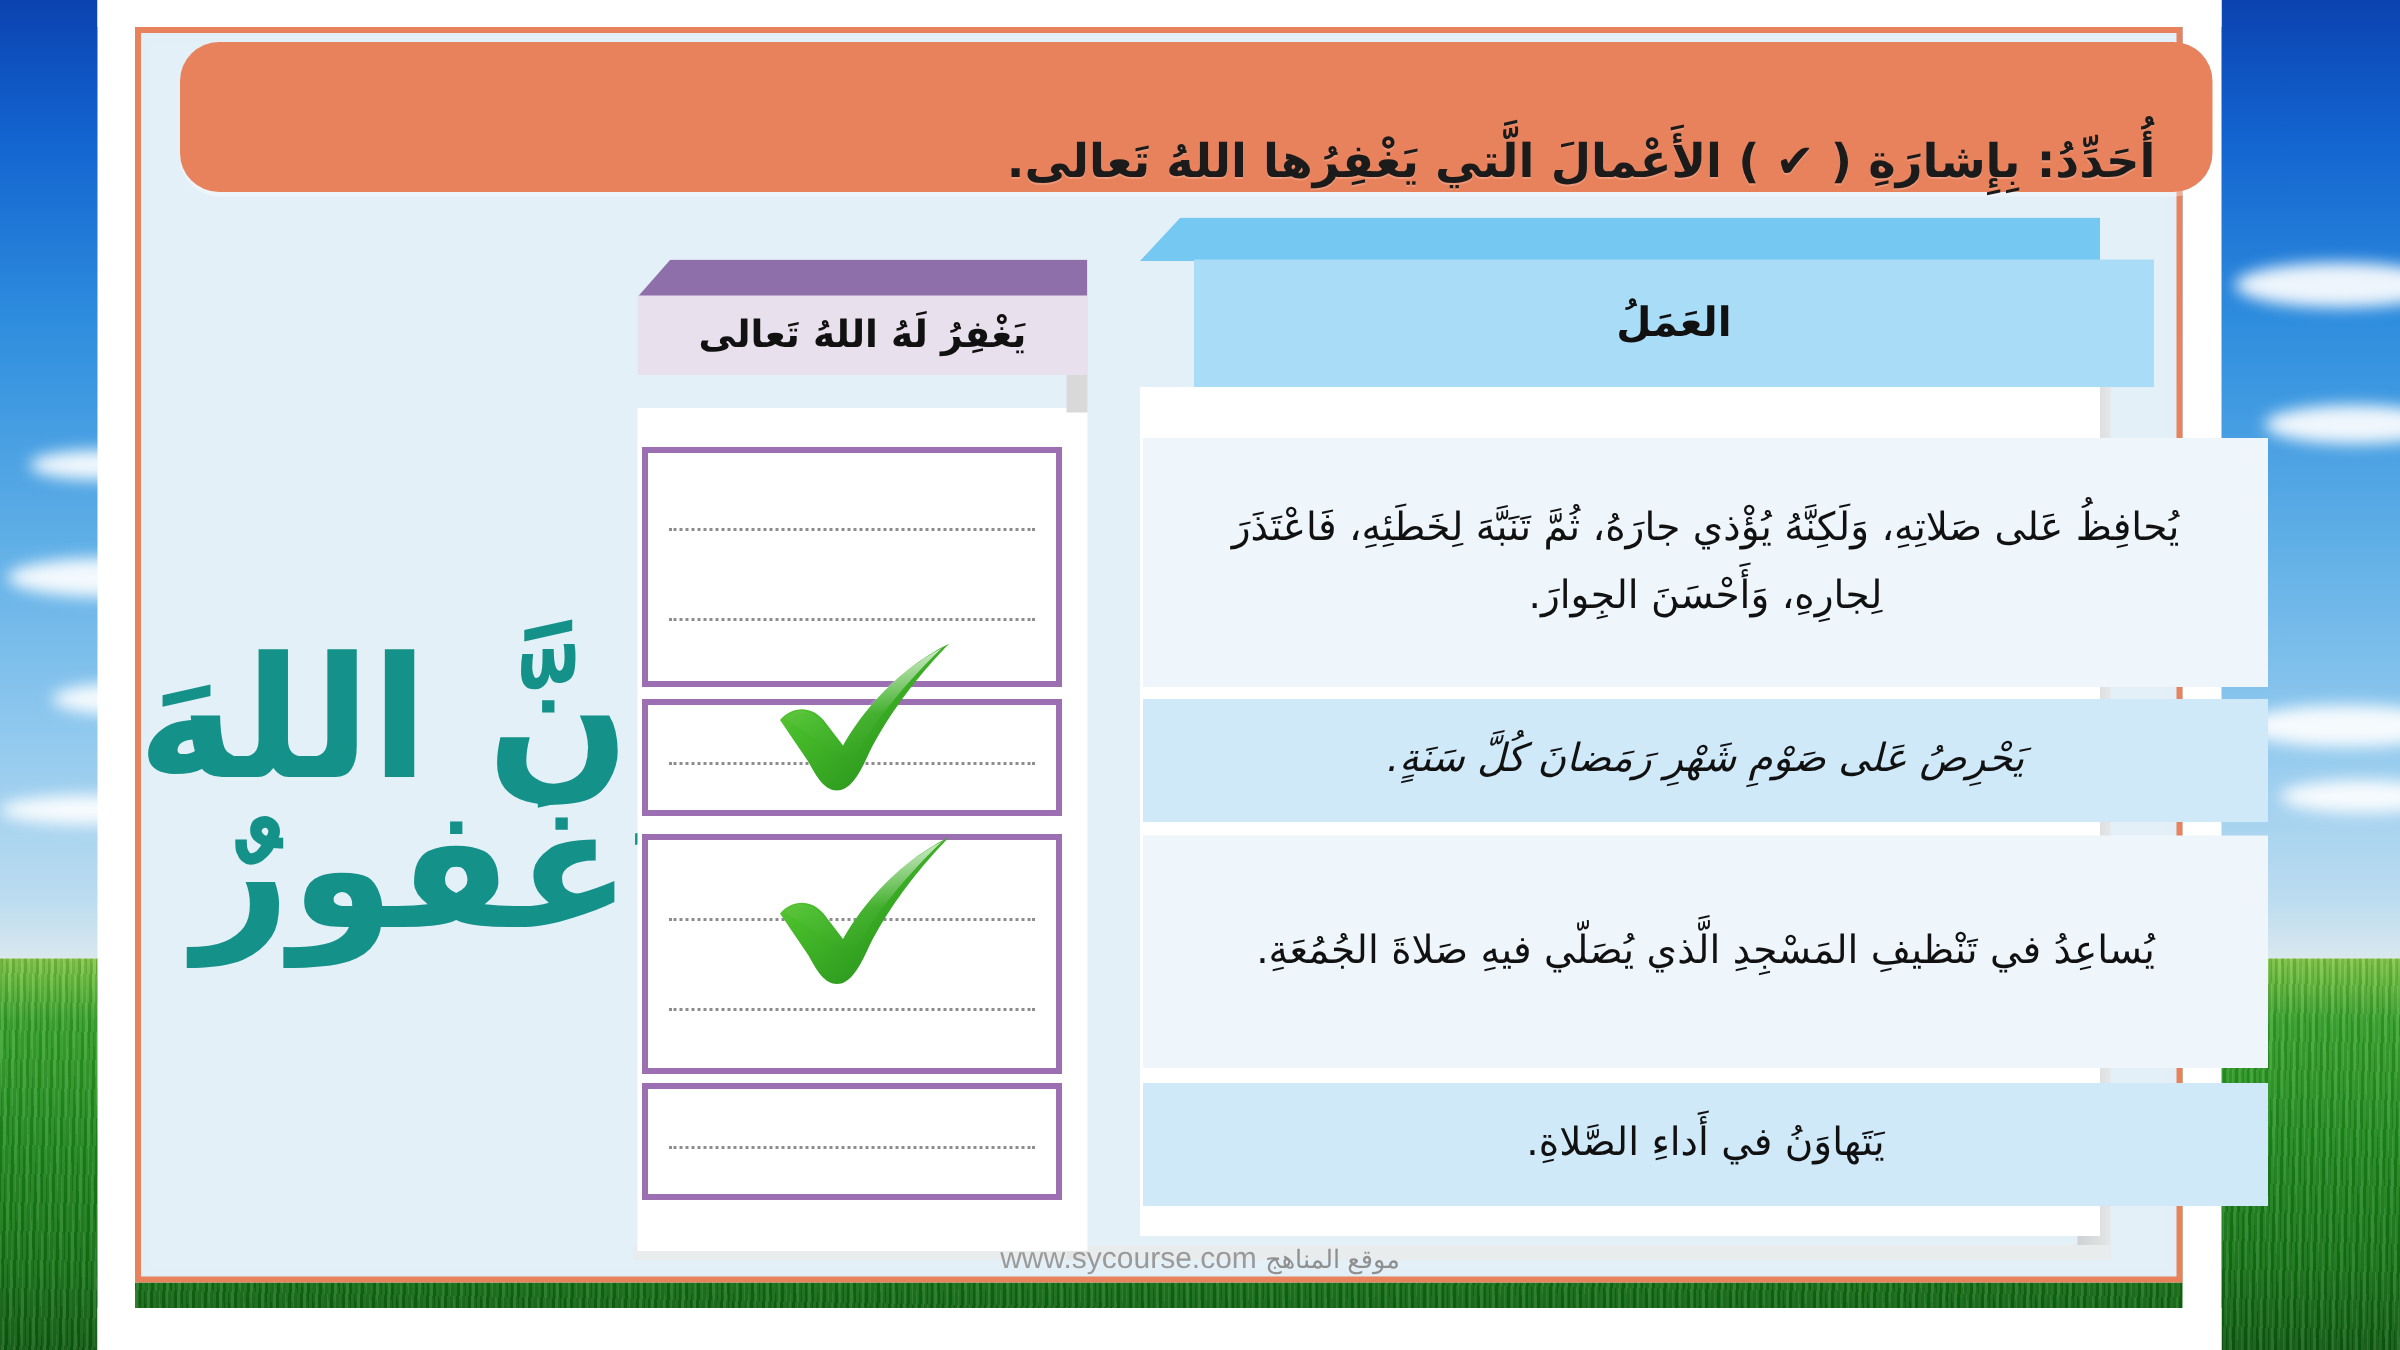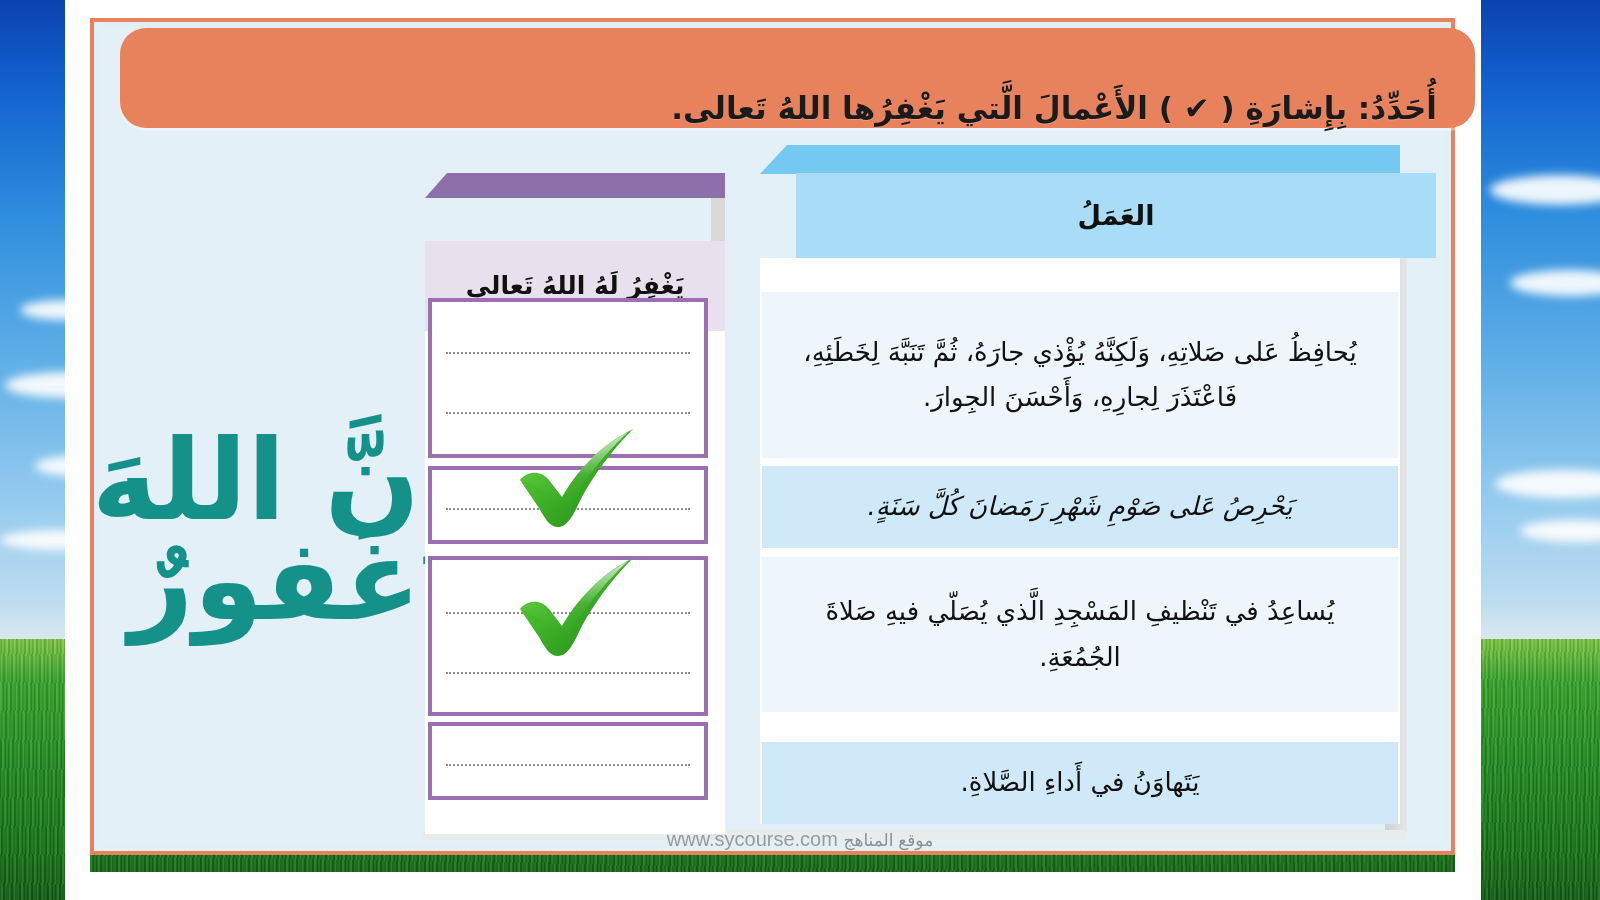--- a/index.html
+++ b/index.html
@@ -93,23 +93,22 @@
     background:#74c8f2;
     clip-path:polygon(27px 0,100% 0,100% 100%,0 100%);
   }
   #head-blue-label{
     position:absolute;inset:0;display:flex;align-items:center;justify-content:center;
     font-size:27px;font-weight:bold;color:#111;
   }
 
   
   #head-purple{
-    position:absolute;z-index:6;left:425px;top:197px;width:300px;height:90px;
+    position:absolute;z-index:6;left:425px;top:197px;width:300px;height:53px;
     background:#e8e1ed;
-    margin-top:44px;
   }
   #head-purple-bevel{
     position:absolute;z-index:6;left:425px;top:173px;width:300px;height:25px;
     background:#8f6faa;
     clip-path:polygon(22px 0,100% 0,100% 100%,0 100%);
   }
   #head-purple-side{
     position:absolute;z-index:5;left:711px;top:197px;width:14px;height:78px;
     background:#d9d9d9;
   }
@@ -128,21 +127,21 @@
     background:#e3e5e6;
   }
   
   #work-column-bg{
     position:absolute;z-index:5;left:760px;top:258px;width:640px;height:566px;
     background:#ffffff;
   }
 
   
   .work-row{
-    position:absolute;z-index:6;left:762px;width:636px;
+    position:absolute;z-index:6;left:762px;width:750px;
     display:flex;align-items:center;justify-content:center;
     box-sizing:border-box;padding:12px 24px;
     font-size:26px;line-height:1.75;color:#111;text-align:center;
   }
   .row-odd {background:#eef6fc;}
   .row-even{background:#cfe9f9;}
 
   
   .check-cell{
     position:absolute;z-index:7;left:428px;width:280px;
@@ -221,21 +220,21 @@
 
 <div class="work-row row-odd" style="top:292px;height:166px;">
   <span>يُحافِظُ عَلى صَلاتِهِ، وَلَكِنَّهُ يُؤْذي جارَهُ، ثُمَّ تَنَبَّهَ لِخَطَئِهِ، فَاعْتَذَرَ لِجارِهِ، وَأَحْسَنَ الجِوارَ.</span>
 </div>
 <div class="work-row row-even" style="top:466px;height:82px;font-style:italic;">
   <span>يَحْرِصُ عَلى صَوْمِ شَهْرِ رَمَضانَ كُلَّ سَنَةٍ.</span>
 </div>
 <div class="work-row row-odd" style="top:557px;height:155px;">
   <span>يُساعِدُ في تَنْظيفِ المَسْجِدِ الَّذي يُصَلّي فيهِ صَلاةَ الجُمُعَةِ.</span>
 </div>
-<div class="work-row row-even" style="top:742px;height:82px;">
+<div class="work-row row-even" style="top:722px;height:82px;">
   <span>يَتَهاوَنُ في أَداءِ الصَّلاةِ.</span>
 </div>
 
 <div class="check-cell" style="top:298px;height:160px;">
   <div class="dotline" style="top:50px;"></div>
   <div class="dotline" style="top:110px;"></div>
 </div>
 
 <div class="check-cell" style="top:466px;height:78px;">
   <div class="dotline" style="top:38px;"></div>

